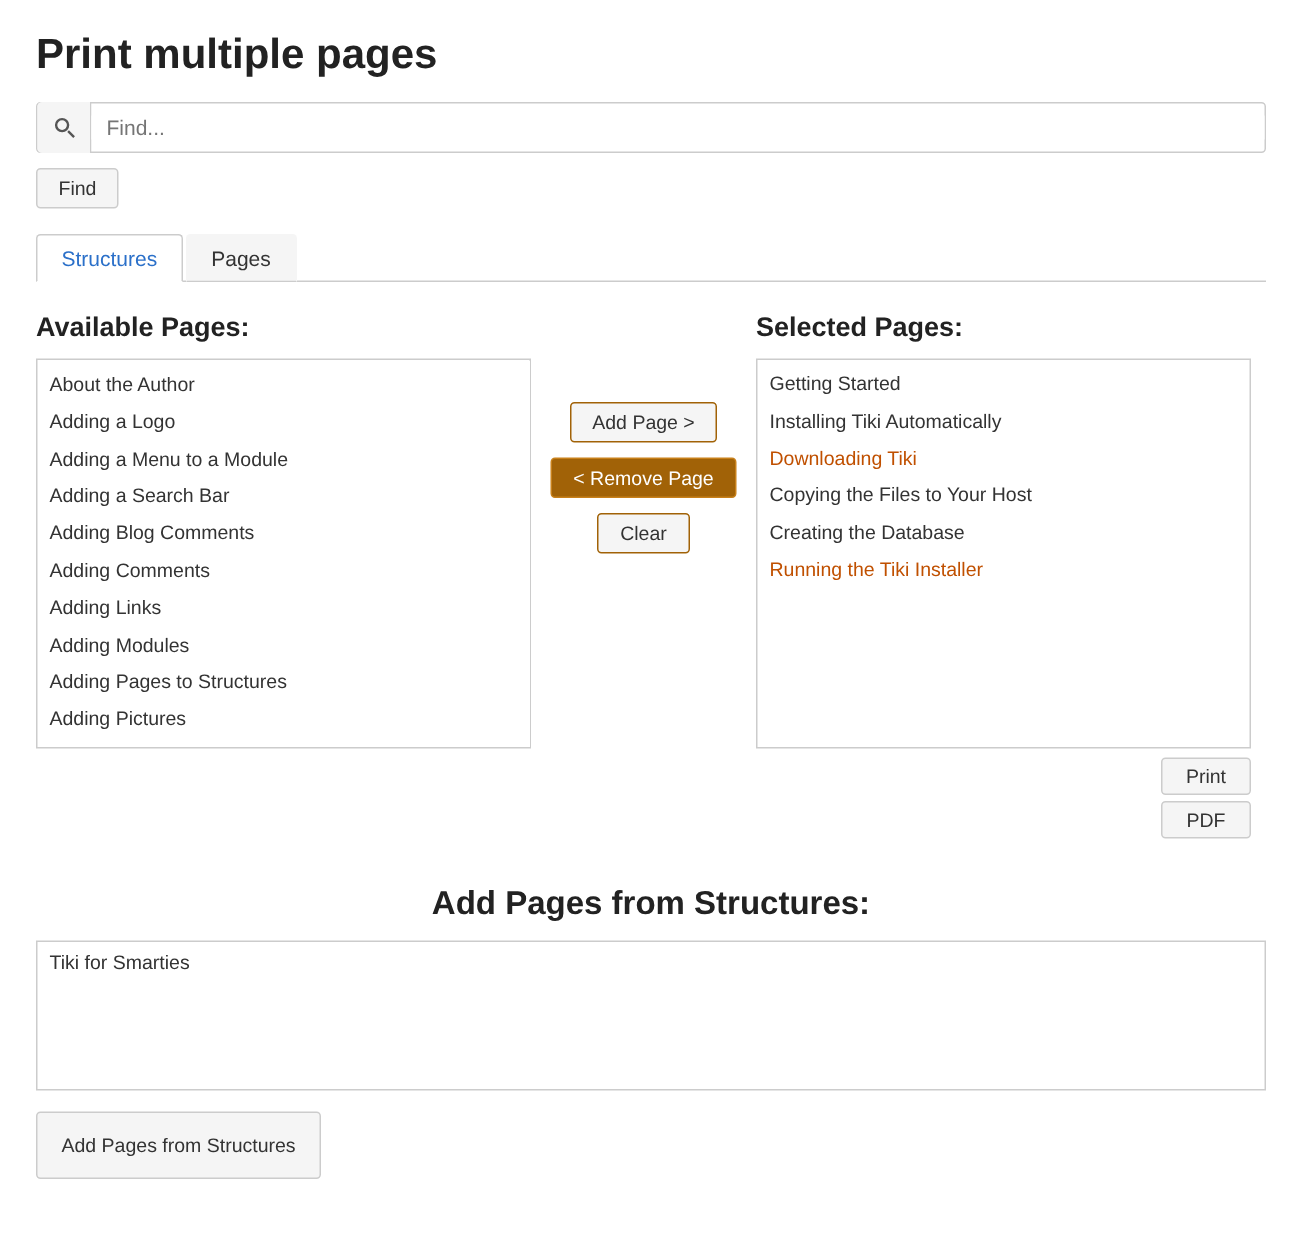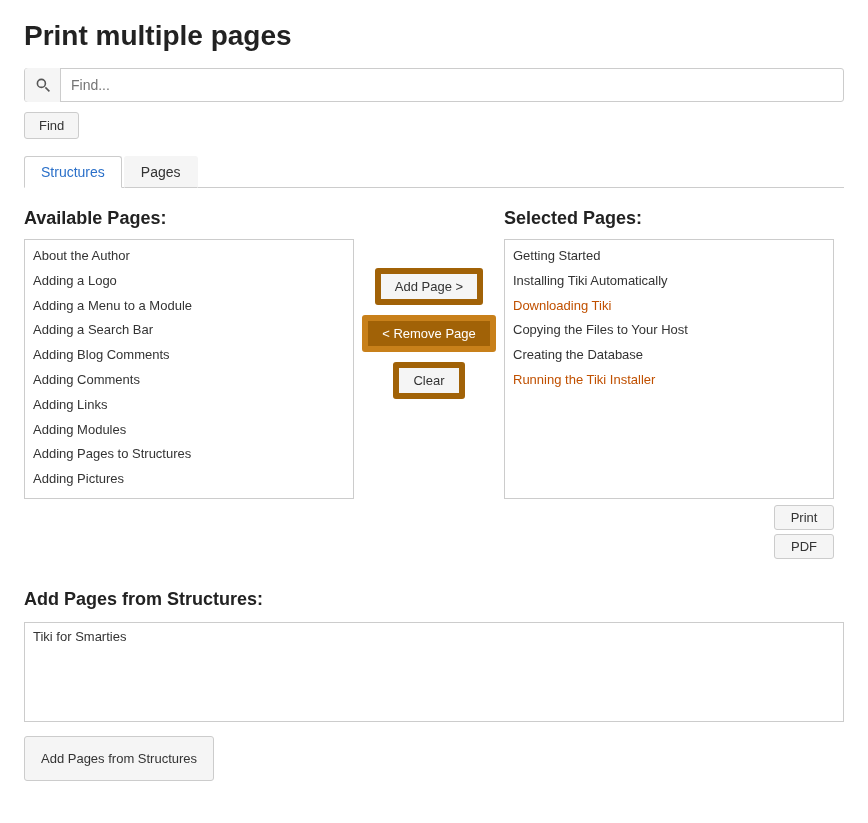--- a/index.html
+++ b/index.html
@@ -131,21 +131,21 @@
       display: flex;
       flex-direction: column;
       align-items: center;
       justify-content: center;
       gap: 10px;
       padding-top: 60px;
       width: 110px;
       flex-shrink: 0;
     }
     .btn-add-page, .btn-remove-page, .btn-clear {
-      border: 6px solid #a16207;
+      border: 1px solid #a16207;
       background: #f5f5f5;
       padding: 5px 14px;
       border-radius: 3px;
       cursor: pointer;
       font-size: 13px;
       color: #333;
       white-space: nowrap;
     }
     .btn-remove-page {
       background: #a16207;
@@ -176,24 +176,25 @@
       font-size: 13px;
       color: #333;
       width: 60px;
       text-align: center;
     }
 
     .add-pages-section {
       margin-top: 10px;
     }
     .add-pages-title {
-      font-size: 18px;
+      font-size: 22px;
       font-weight: bold;
       color: #222;
       margin-bottom: 12px;
+      text-align: center;
     }
     .structures-list-box {
       border: 1px solid #ccc;
       width: 820px;
       height: 100px;
       overflow-y: scroll;
       background: #fff;
       padding: 4px 8px;
       margin-bottom: 14px;
     }

